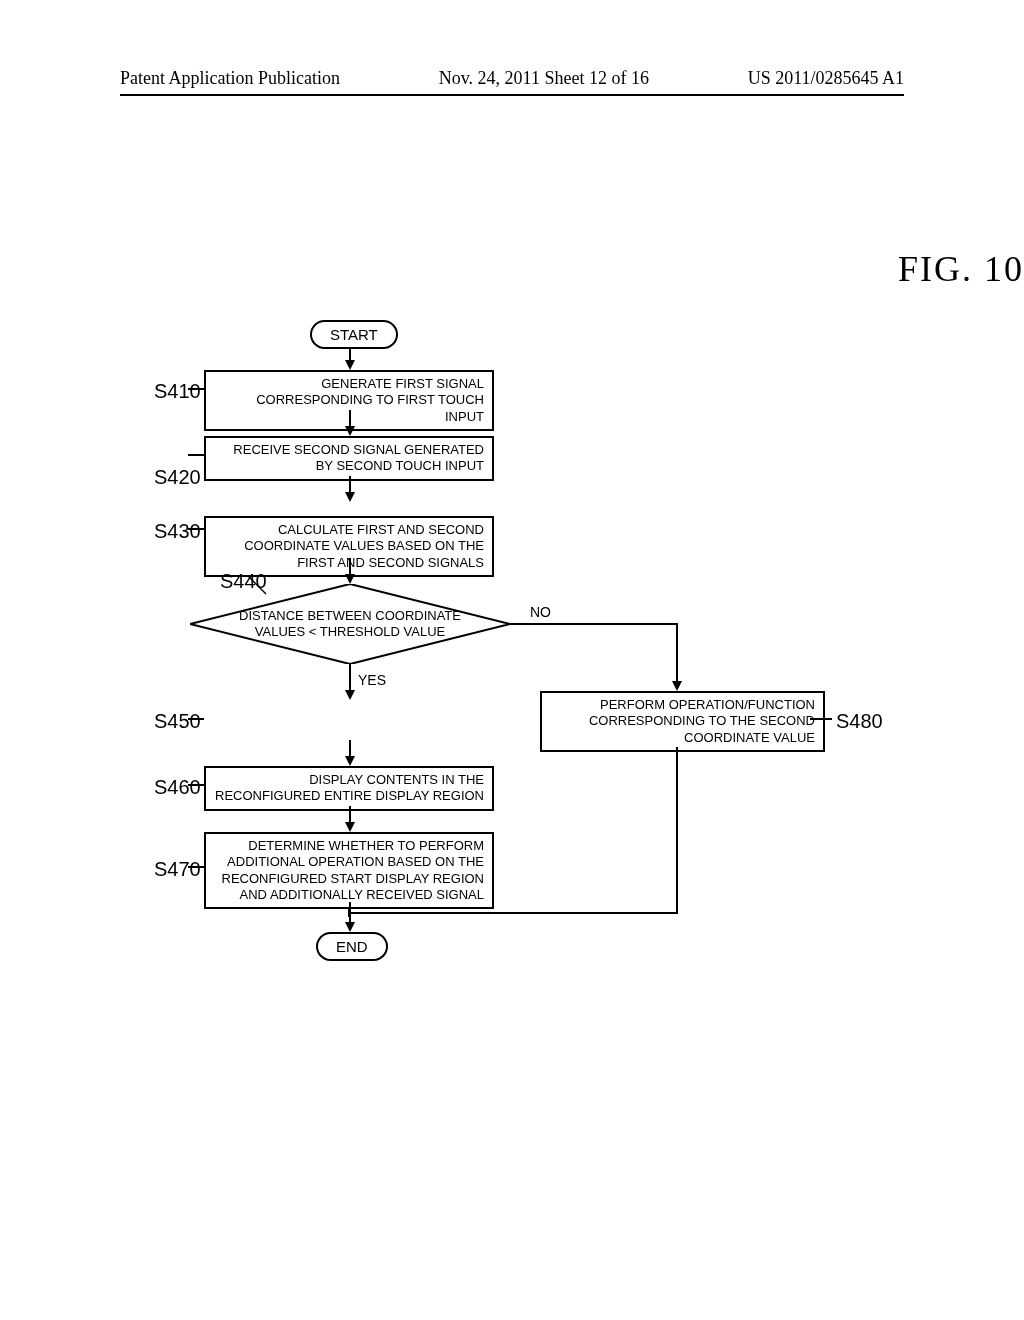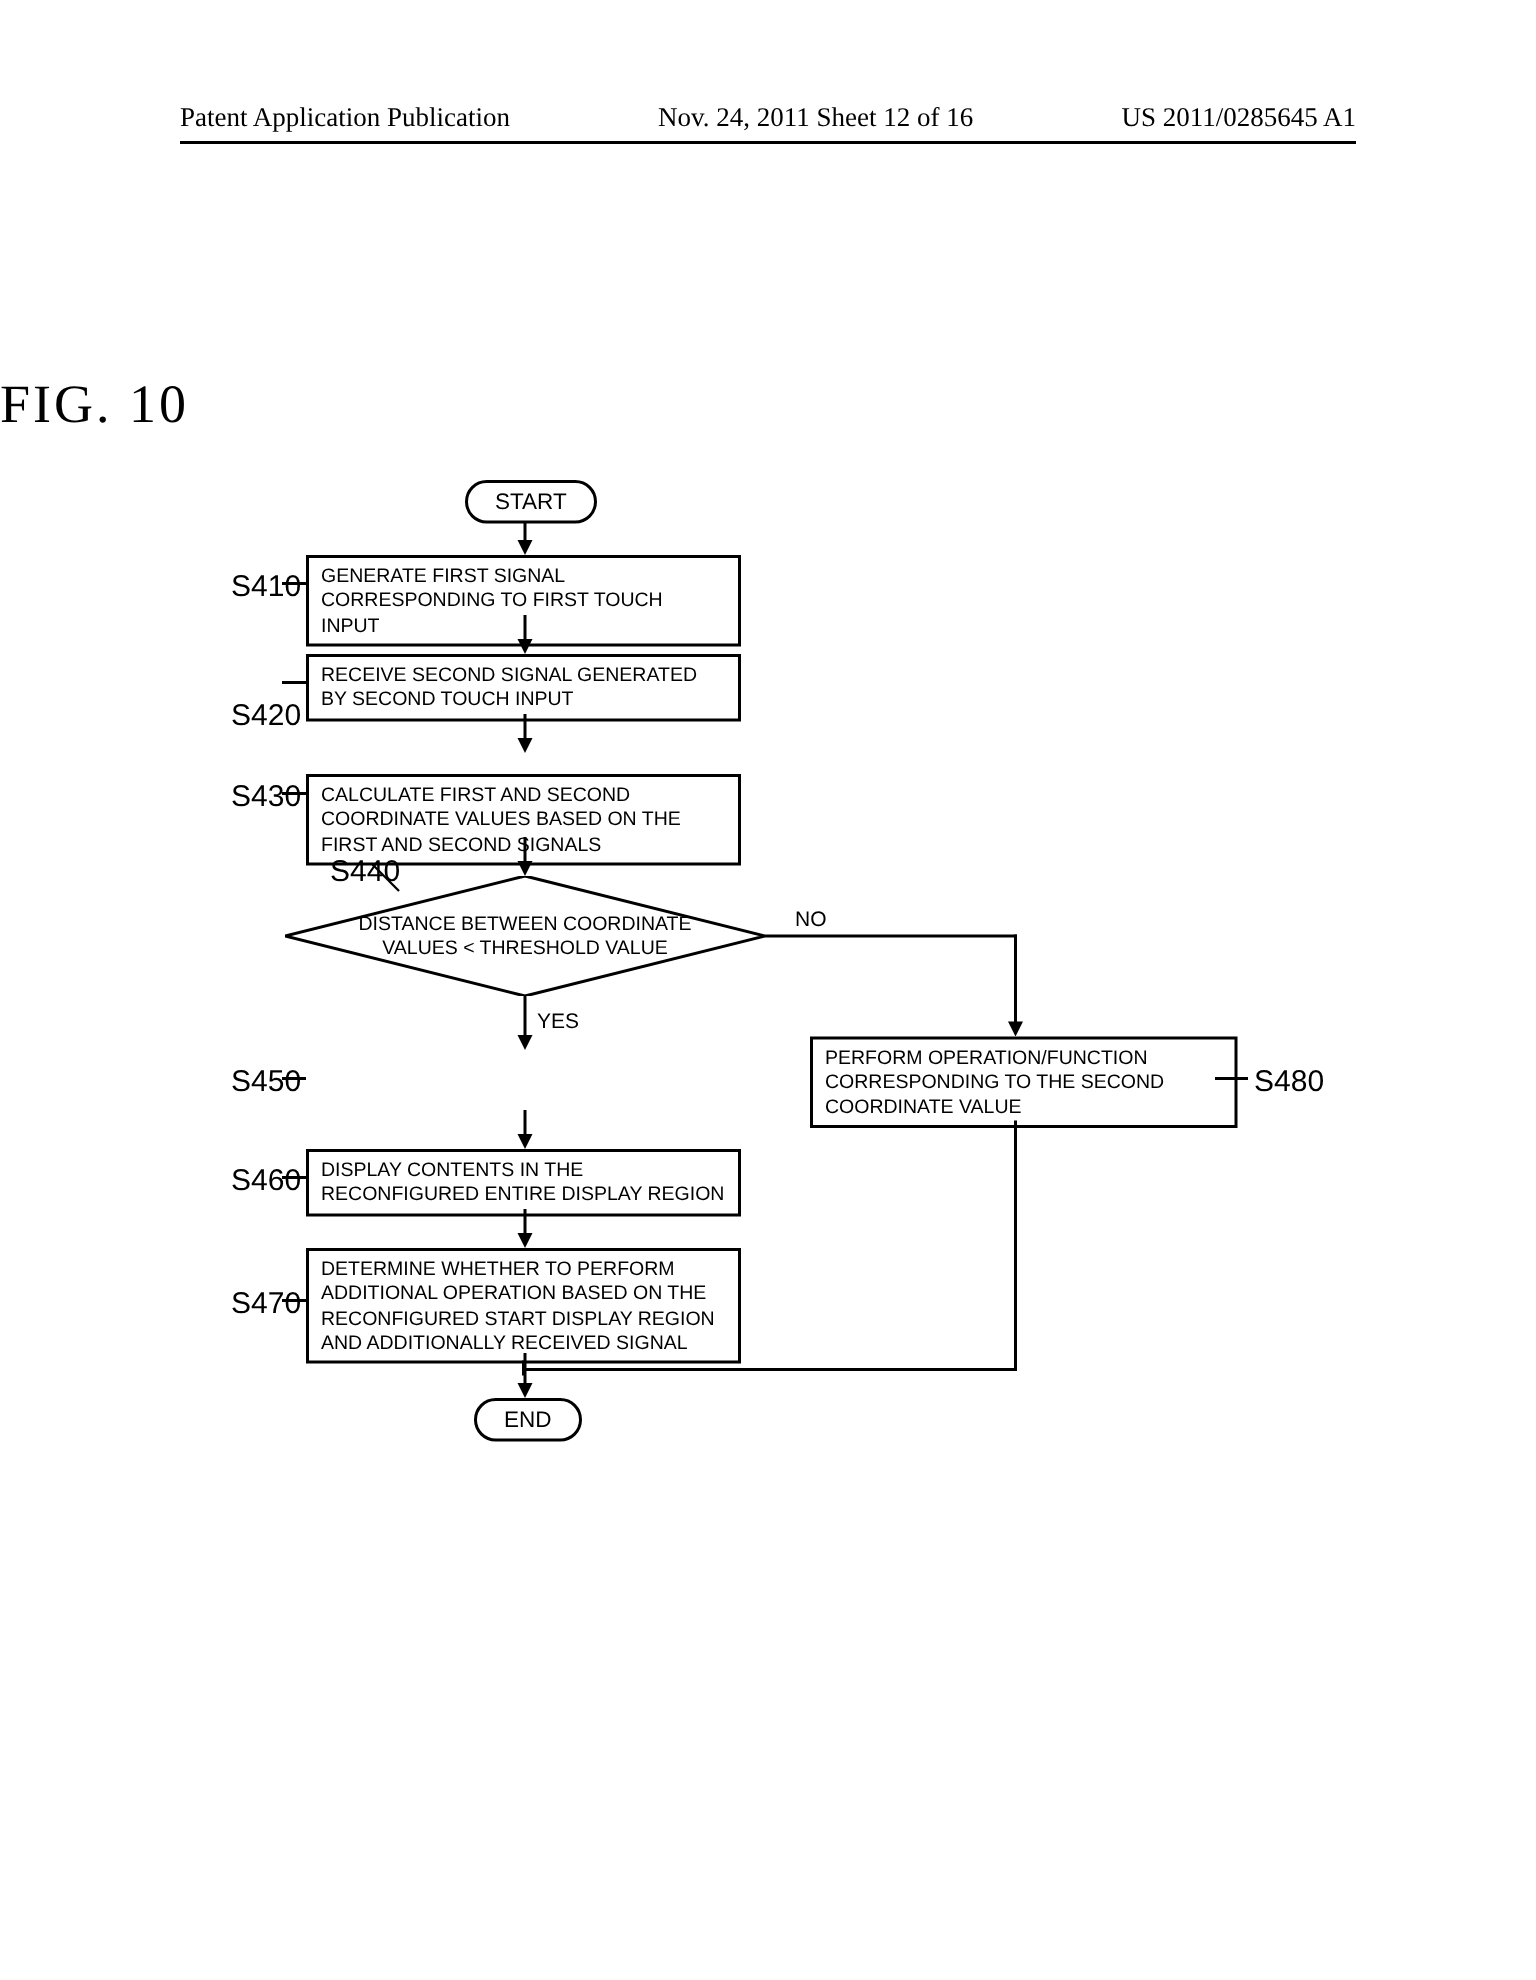--- a/index.html
+++ b/index.html
@@ -31,21 +31,21 @@
       display: flex;
       justify-content: space-between;
       font-size: 18px;
       font-family: "Times New Roman", serif;
     }
     .figure-title {
       position: absolute;
       top: 248px;
       left: 0;
       right: 0;
-      text-align: left;
+      text-align: right;
       font-size: 36px;
       font-family: "Times New Roman", serif;
       letter-spacing: 2px;
     }
     .flowchart {
       position: absolute;
       top: 320px;
       left: 140px;
       width: 760px;
       height: 780px;
@@ -60,21 +60,21 @@
       background: #fff;
       text-align: center;
     }
     .process {
       position: absolute;
       border: 2px solid #000;
       padding: 4px 8px;
       font-family: Arial, sans-serif;
       font-size: 13px;
       background: #fff;
-      text-align: left;
+      text-align: right;
       line-height: 1.25;
     }
     .decision {
       position: absolute;
     }
     .decision svg { display: block; }
     .decision-text {
       position: absolute;
       top: 0; left: 0; right: 0; bottom: 0;
       display: flex;

